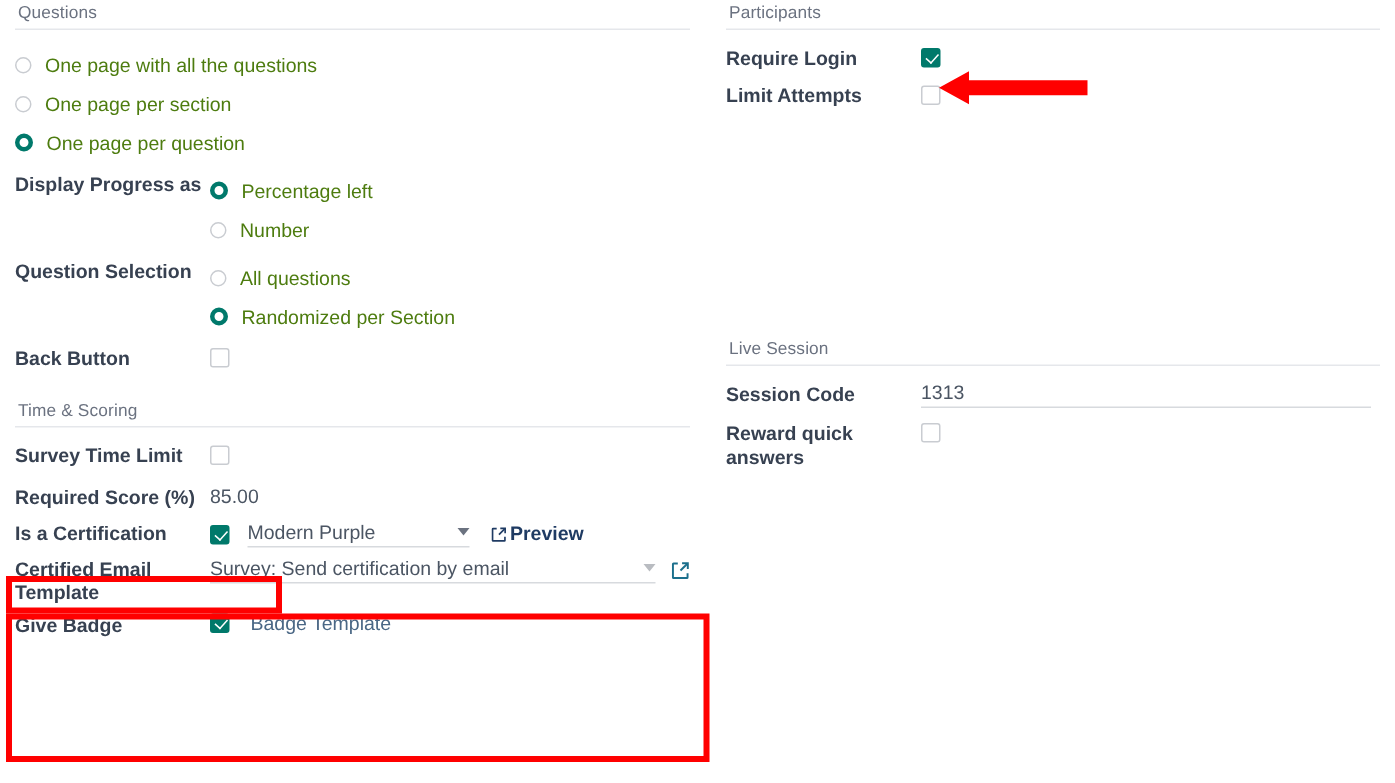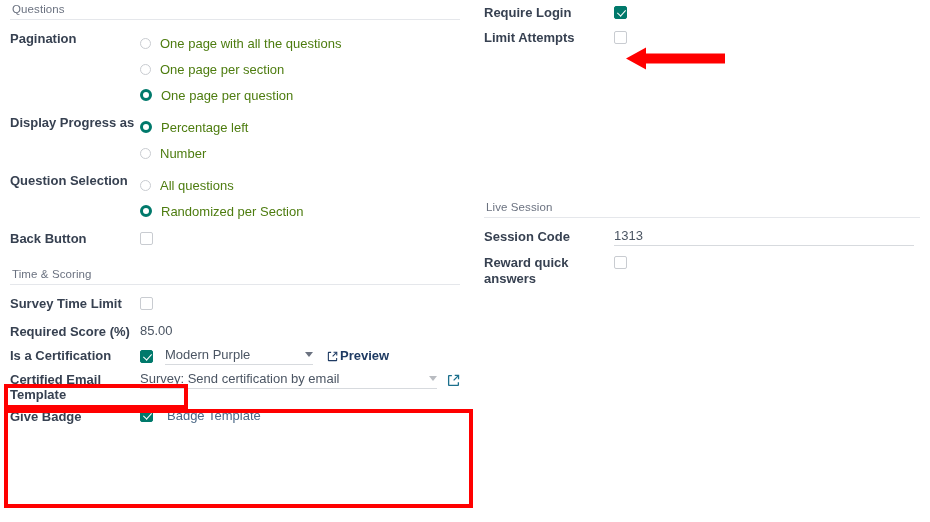--- a/index.html
+++ b/index.html
@@ -130,21 +130,20 @@
 </head>
 <body>
 
 <div class="sheet">
 
   <div class="col col-left">
 
     <div class="group-title">Questions</div>
 
     <div class="row">
-      <div class="lbl">Pagination</div>
       <div class="fld">
         <div class="radio-row">
           <span class="radio"></span>
           <span class="radio-lbl">One page with all the questions</span>
         </div>
         <div class="radio-row">
           <span class="radio"></span>
           <span class="radio-lbl">One page per section</span>
         </div>
         <div class="radio-row">
@@ -252,20 +251,21 @@
       <div class="fld inline">
         <span class="cbx on"></span>
         <a class="link" href="#" style="margin-left:14px">Badge Template</a>
       </div>
     </div>
 
   </div>
 
   <div class="col col-right">
 
+    <div class="group-title">Participants</div>
 
 
     <div class="row" style="min-height:25px">
       <div class="lbl">Require Login</div>
       <div class="fld">
         <span class="cbx on"></span>
       </div>
     </div>
 
     <div class="row" style="min-height:25px">

